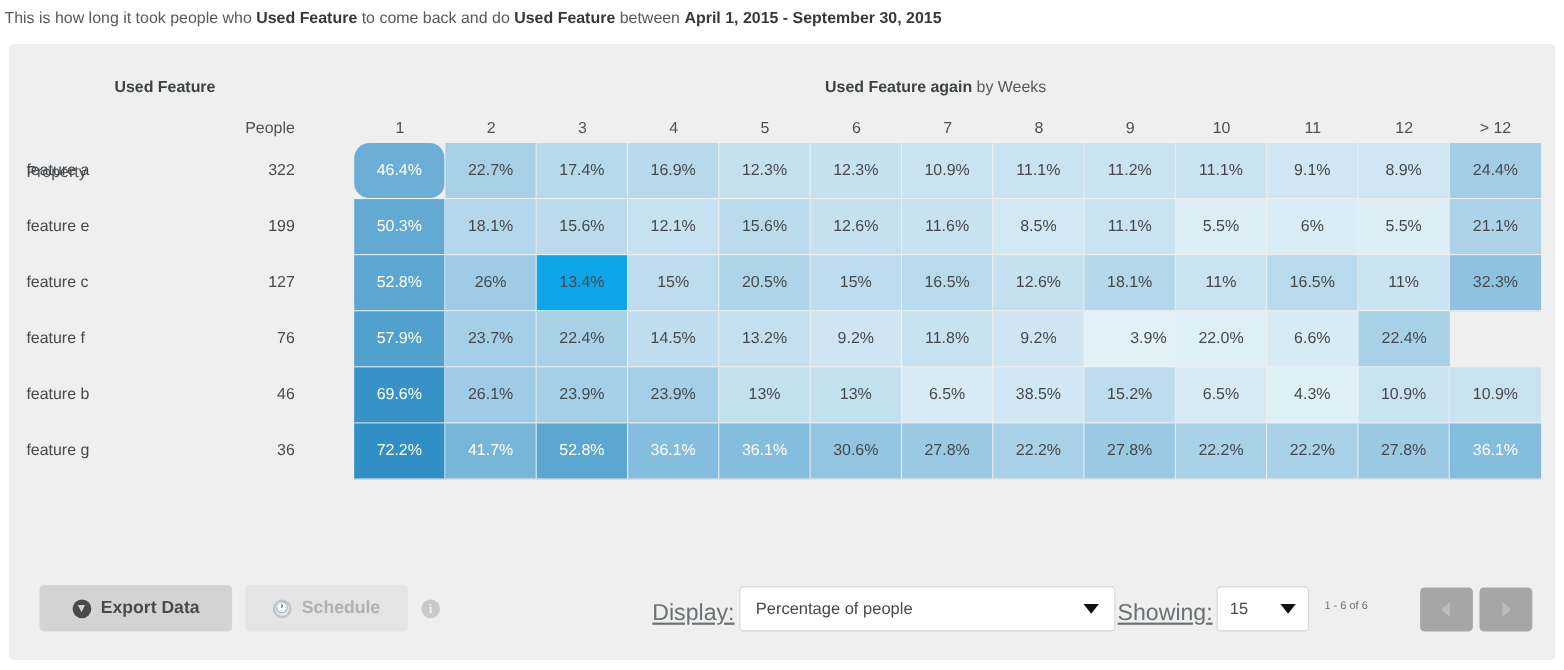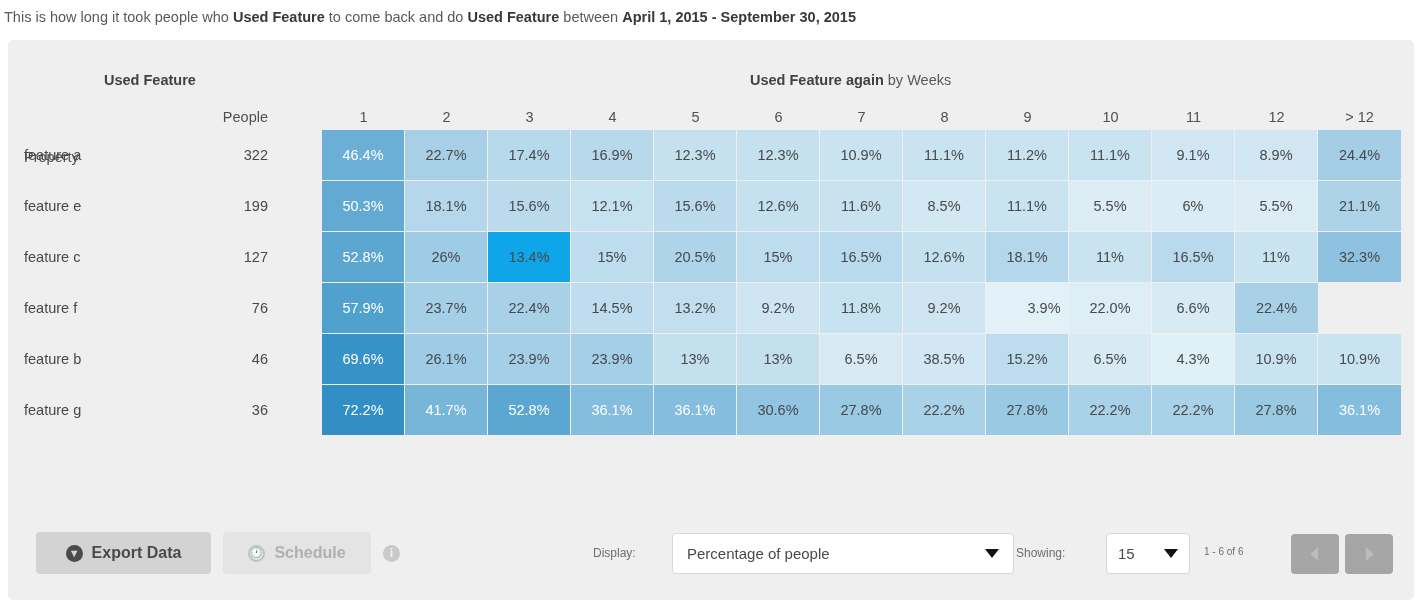--- a/index.html
+++ b/index.html
@@ -182,23 +182,24 @@
     font-weight: bold;
     font-family: "Liberation Serif", serif;
     text-align: center;
     line-height: 17px;
     cursor: pointer;
   }
 
   .foot-label {
     position: absolute;
     top: 36px;
-    font-size: 12px;
+    font-size: 21px;
     color: #6b7073;
     white-space: nowrap;
+    text-decoration: underline;
   }
   #lbl-display { left: 585px; }
   #lbl-showing { left: 1008px; }
 
   .select {
     position: absolute;
     top: 23px;
     background: #ffffff;
     border: 1px solid #d6d6d6;
     border-radius: 4px;
@@ -310,21 +311,21 @@
           <div class="rowlabel-people">46</div>
         </div>
         <div class="rowlabel-row">
           <div class="rowlabel-name">feature g</div>
           <div class="rowlabel-people">36</div>
         </div>
       </div>
 
     <div class="grid" id="grid">
         <div class="grid-row">
-          <div class="cell onwhite" style="background: rgb(107, 175, 214);">46.4%</div>
+          <div class="cell onwhite" style="background: rgb(107, 175, 214); border-radius: 14px;">46.4%</div>
           <div class="cell" style="background: rgb(167, 208, 231);">22.7%</div>
           <div class="cell" style="background: rgb(182, 217, 235);">17.4%</div>
           <div class="cell" style="background: rgb(184, 217, 236);">16.9%</div>
           <div class="cell" style="background: rgb(197, 225, 240);">12.3%</div>
           <div class="cell" style="background: rgb(197, 225, 240);">12.3%</div>
           <div class="cell" style="background: rgb(202, 227, 241);">10.9%</div>
           <div class="cell" style="background: rgb(201, 227, 241);">11.1%</div>
           <div class="cell" style="background: rgb(201, 227, 241);">11.2%</div>
           <div class="cell" style="background: rgb(201, 227, 241);">11.1%</div>
           <div class="cell" style="background: rgb(208, 230, 242);">9.1%</div>

